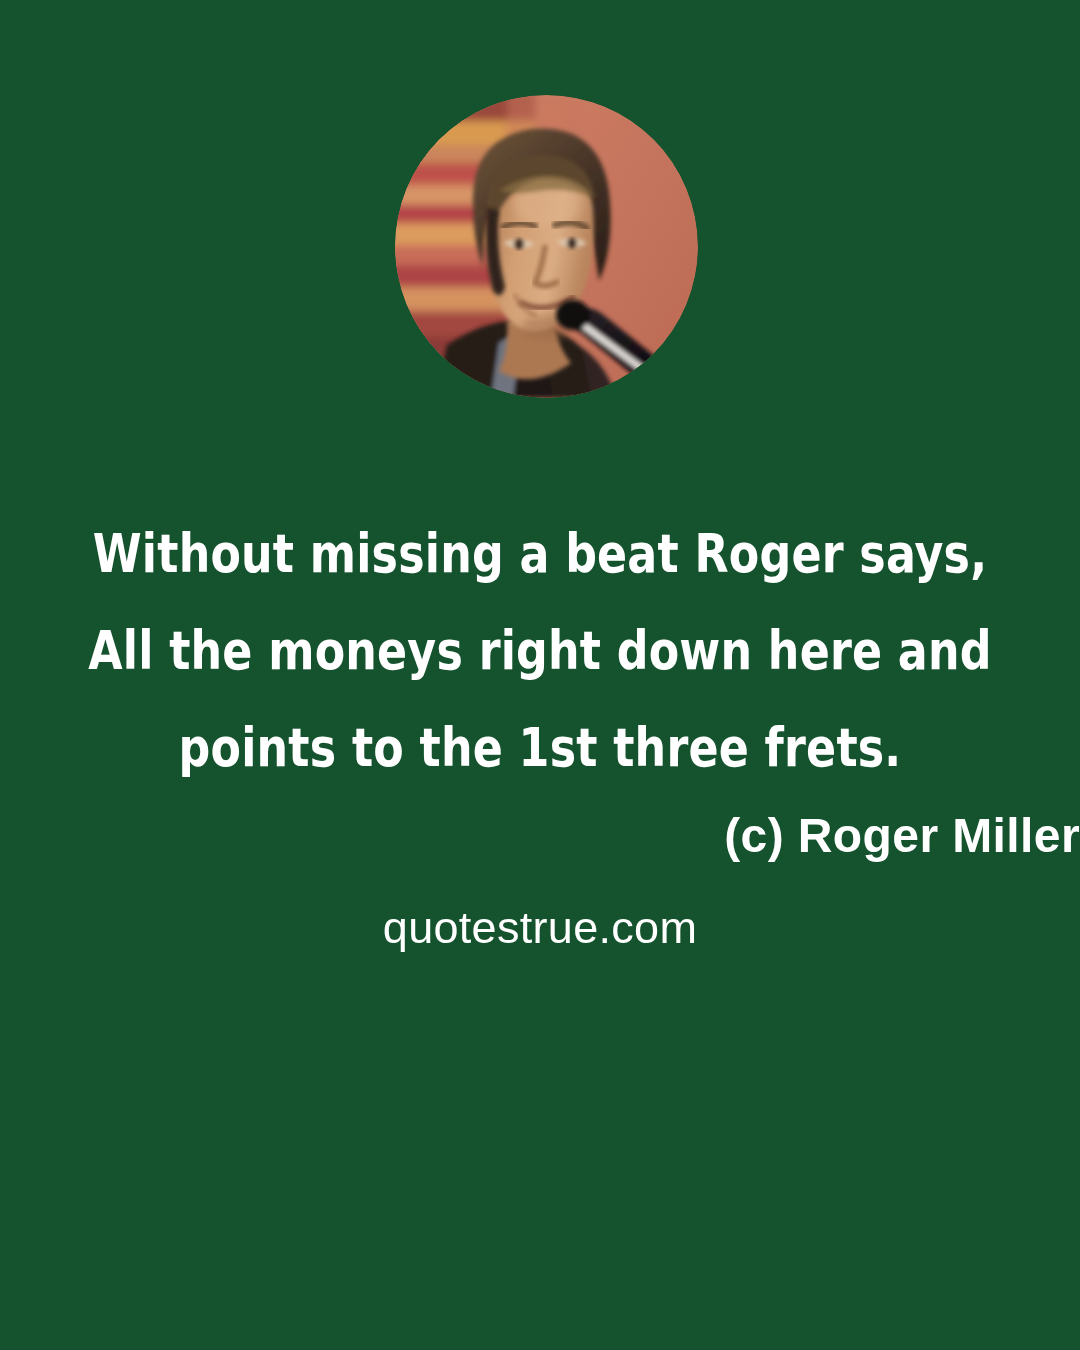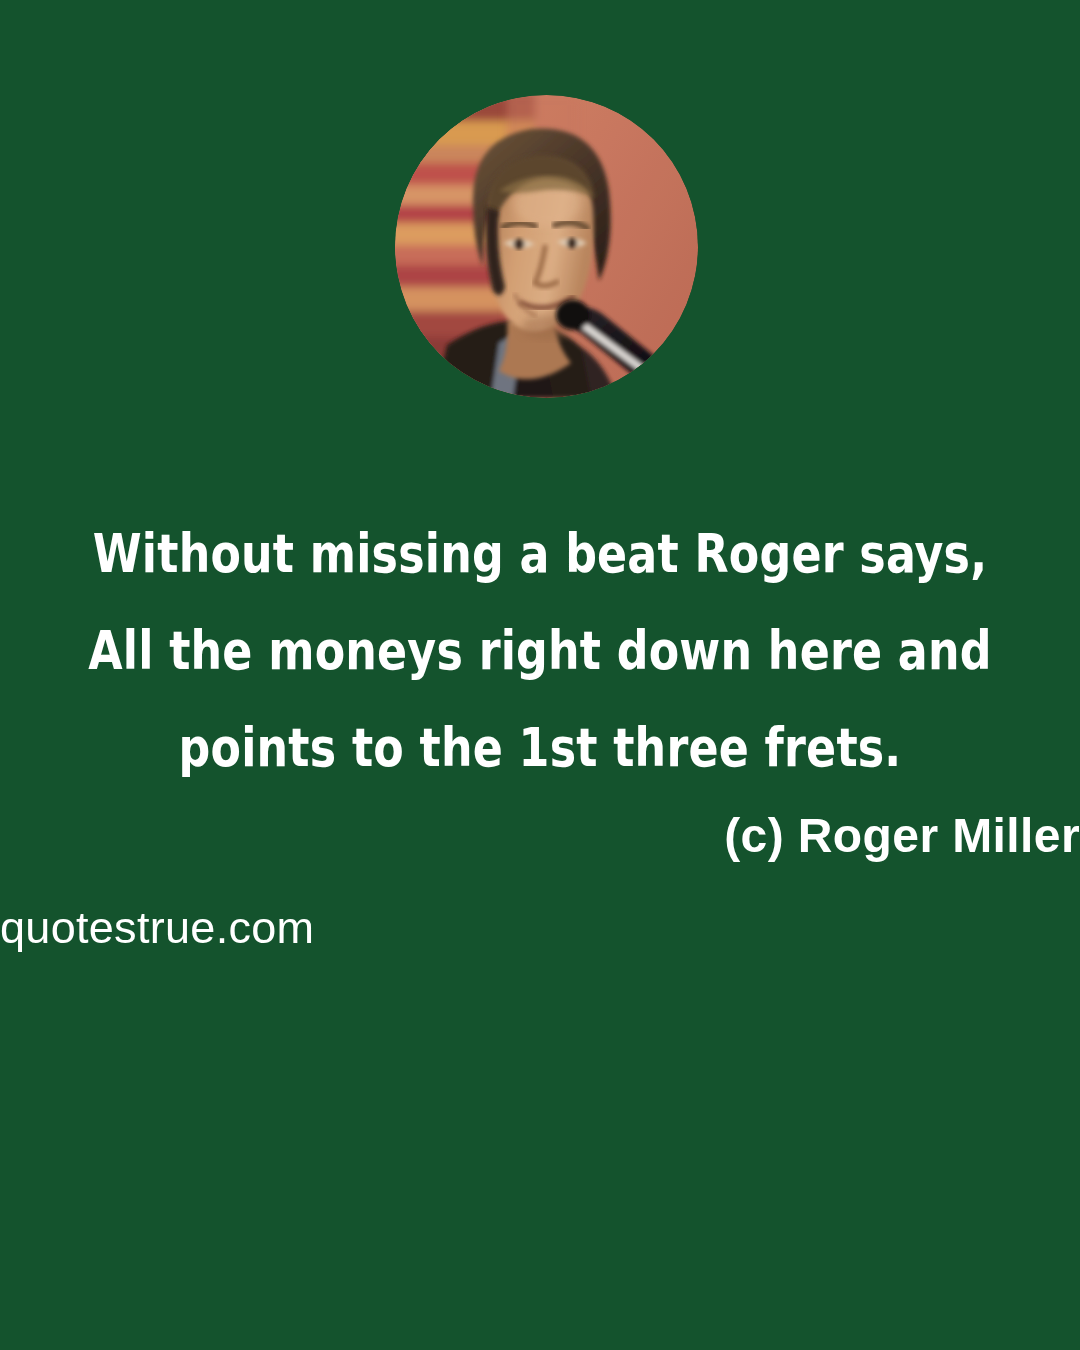--- a/index.html
+++ b/index.html
@@ -69,21 +69,21 @@
     font-weight: 700;
     line-height: 60px;
     letter-spacing: 0.4px;
   }
 
   #source-site {
     position: absolute;
     left: 0;
     top: 898px;
     width: 1080px;
-    text-align: left;
+    text-align: center;
     color: #FFFFFF;
     font-family: "Liberation Sans", sans-serif;
     font-size: 45px;
     font-weight: 400;
     line-height: 60px;
     letter-spacing: 0.3px;
   }
 </style>
 </head>
 <body>

